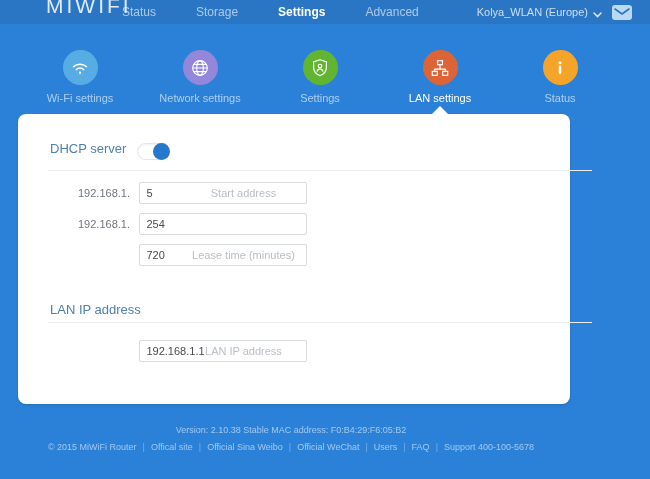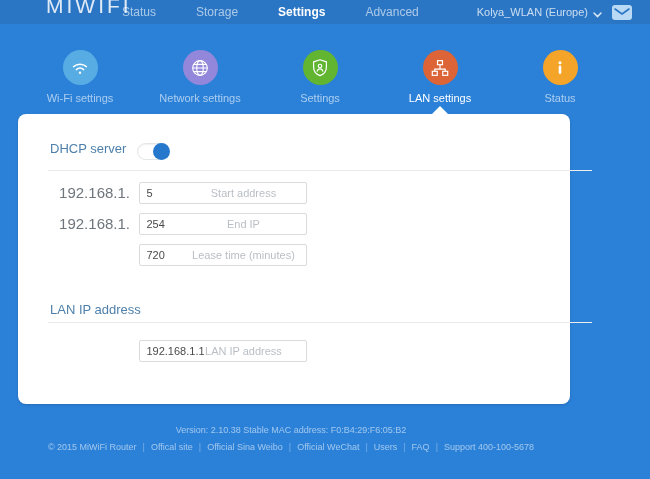--- a/index.html
+++ b/index.html
@@ -54,21 +54,21 @@
     box-shadow:inset 0 1px 2px rgba(0,0,0,0.06); cursor:pointer;
   }
   .toggle .knob {
     position:absolute; right:-2px; top:-1px; width:17px; height:17px;
     border-radius:50%; background:#2678cc;
   }
   
   .field-row { position:absolute; left:32px; height:22px; width:540px; }
   .field-prefix {
     display:inline-block; width:80px; text-align:right; margin-right:5px;
-    font-size:15px; color:#6e757c; line-height:22px; vertical-align:top;
+    font-size:11px; color:#6e757c; line-height:22px; vertical-align:top;
   }
   .field-box { position:relative; display:inline-block; width:168px; height:22px; vertical-align:top; }
   .field-box input {
     width:100%; height:100%; border:1px solid #d9dcde; border-radius:2px;
     font-family:"Liberation Sans", sans-serif; font-size:11px; color:#4a4a4a;
     padding:0 6px; outline:none; background:#fff;
   }
   .field-hint {
     position:absolute; left:46px; right:6px; top:0; line-height:22px;
     text-align:center; font-size:11px; color:#b9bfc5; pointer-events:none;
@@ -185,21 +185,20 @@
     <span class="field-box">
       <input type="text" value="5" style="">
       <span class="field-hint">Start address</span>
     </span>
   </div>
 
   <div class="field-row" style="top:99px;">
     <span class="field-prefix">192.168.1.</span>
     <span class="field-box">
       <input type="text" value="254" style="">
-      <span class="field-hint">End IP</span>
     </span>
   </div>
 
   <div class="field-row" style="top:130px;">
     <span class="field-prefix"></span>
     <span class="field-box">
       <input type="text" value="720" style="">
       <span class="field-hint">Lease time (minutes)</span>
     </span>
   </div>

